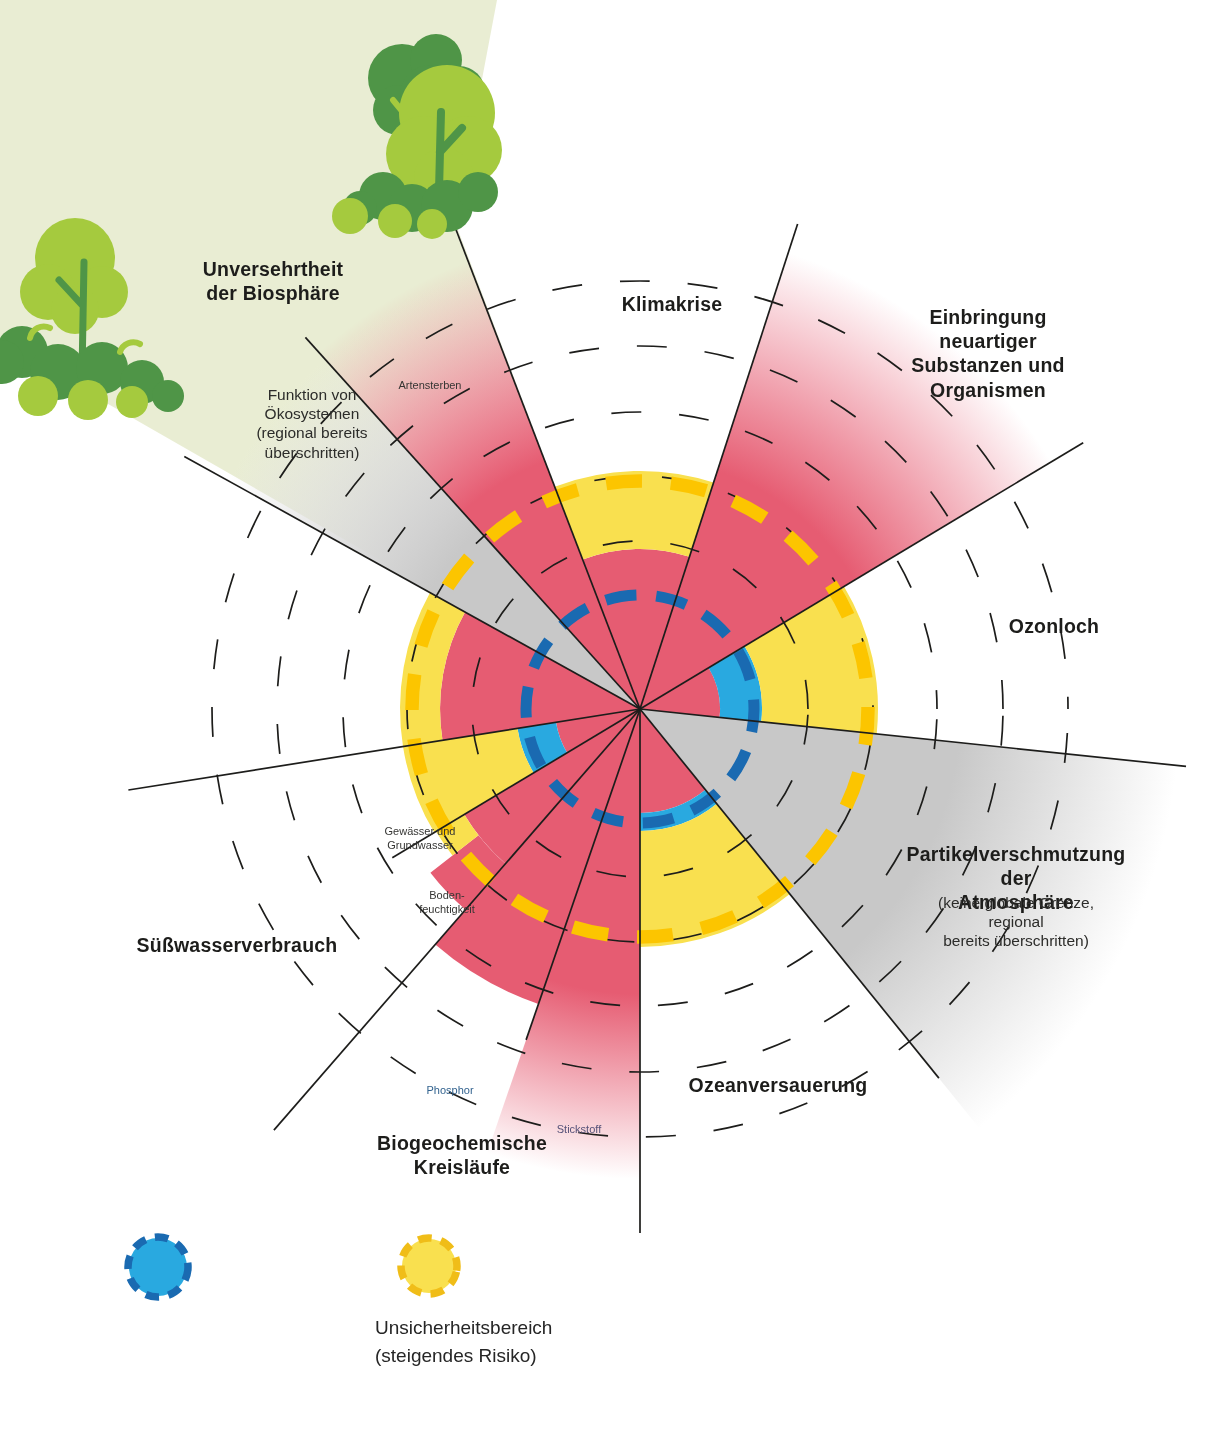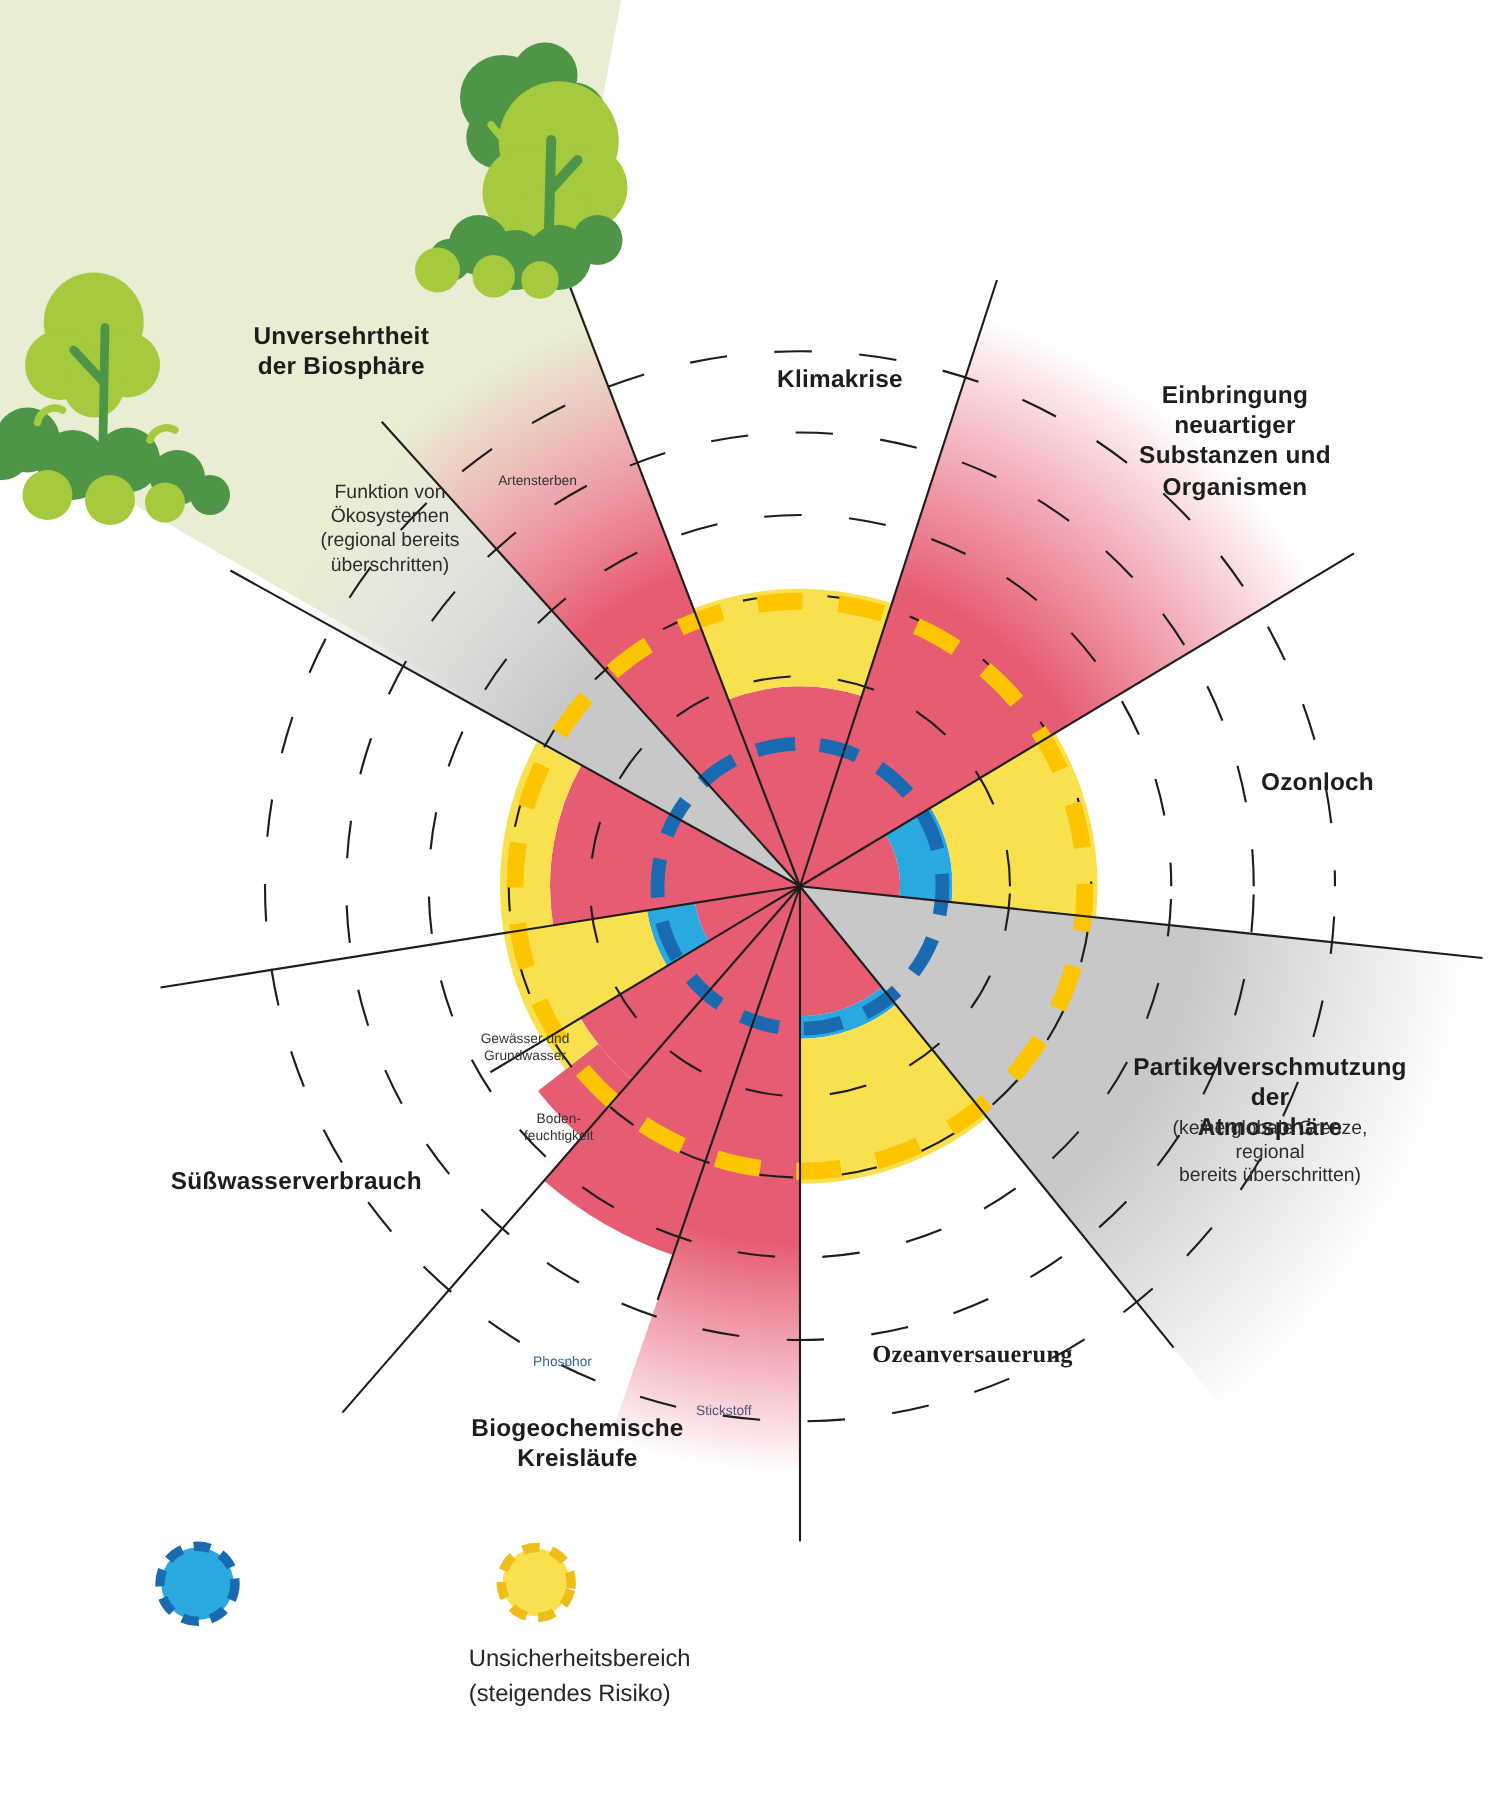--- a/index.html
+++ b/index.html
@@ -175,21 +175,21 @@
 (regional bereits
 überschritten)</div>
       <div class="lbl title" style="left: 672px; top: 284px; margin-top: 20px;">Klimakrise</div>
       <div class="lbl title" style="left: 988px; top: 353px;">Einbringung neuartiger
 Substanzen und Organismen</div>
       <div class="lbl title" style="left: 1054px; top: 626px;">Ozonloch</div>
       <div class="lbl title" style="left: 1016px; top: 878px;">Partikelverschmutzung der
 Atmosphäre</div>
       <div class="lbl note" style="left: 1016px; top: 922px;">(keine globale Grenze, regional
 bereits überschritten)</div>
-      <div class="lbl title" style="left: 778px; top: 1085px; font-family: Liberation Serif, serif;">Ozeanversauerung</div>
+      <div class="lbl title" style="left: 778px; top: 1085px;">Ozeanversauerung</div>
       <div class="lbl sub" style="left: 579px; top: 1082px; color: rgb(86, 81, 120); text-align: right;">Stickstoff</div>
       <div class="lbl sub" style="left: 450px; top: 1043px; color: rgb(51, 99, 143);">Phosphor</div>
       <div class="lbl title" style="left: 462px; top: 1155px;">Biogeochemische
 Kreisläufe</div>
       <div class="lbl title" style="left: 237px; top: 901px; margin-top: 44px;">Süßwasserverbrauch</div>
       <div class="lbl sub" style="left: 420px; top: 791px;">Gewässer und
 Grundwasser</div>
       <div class="lbl sub" style="left: 447px; top: 855px;">Boden-
 feuchtigkeit</div>
     </div>

